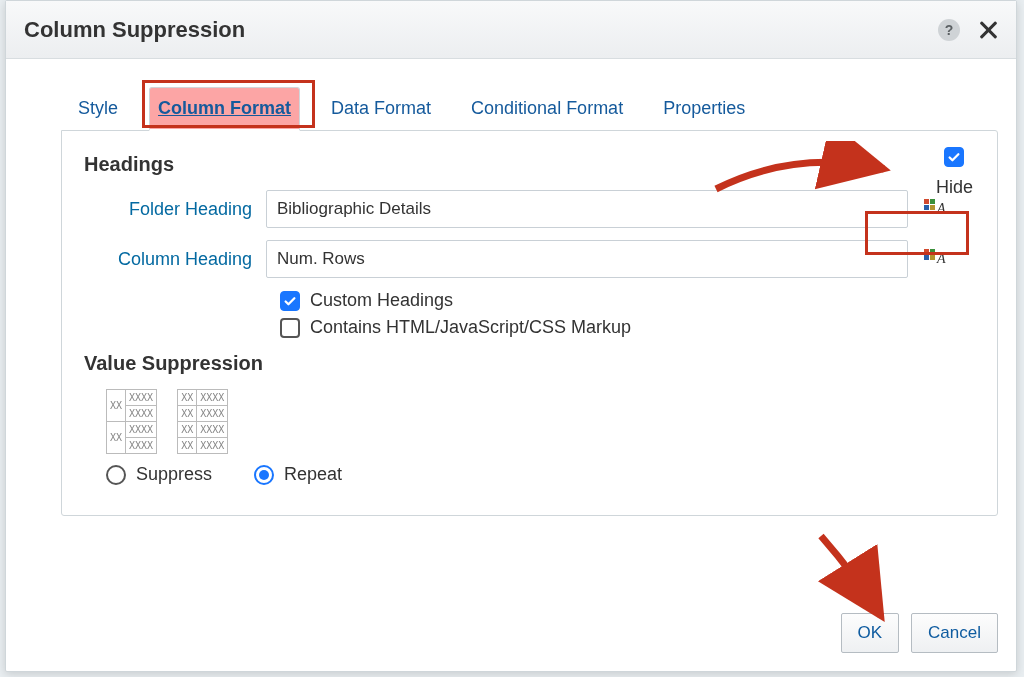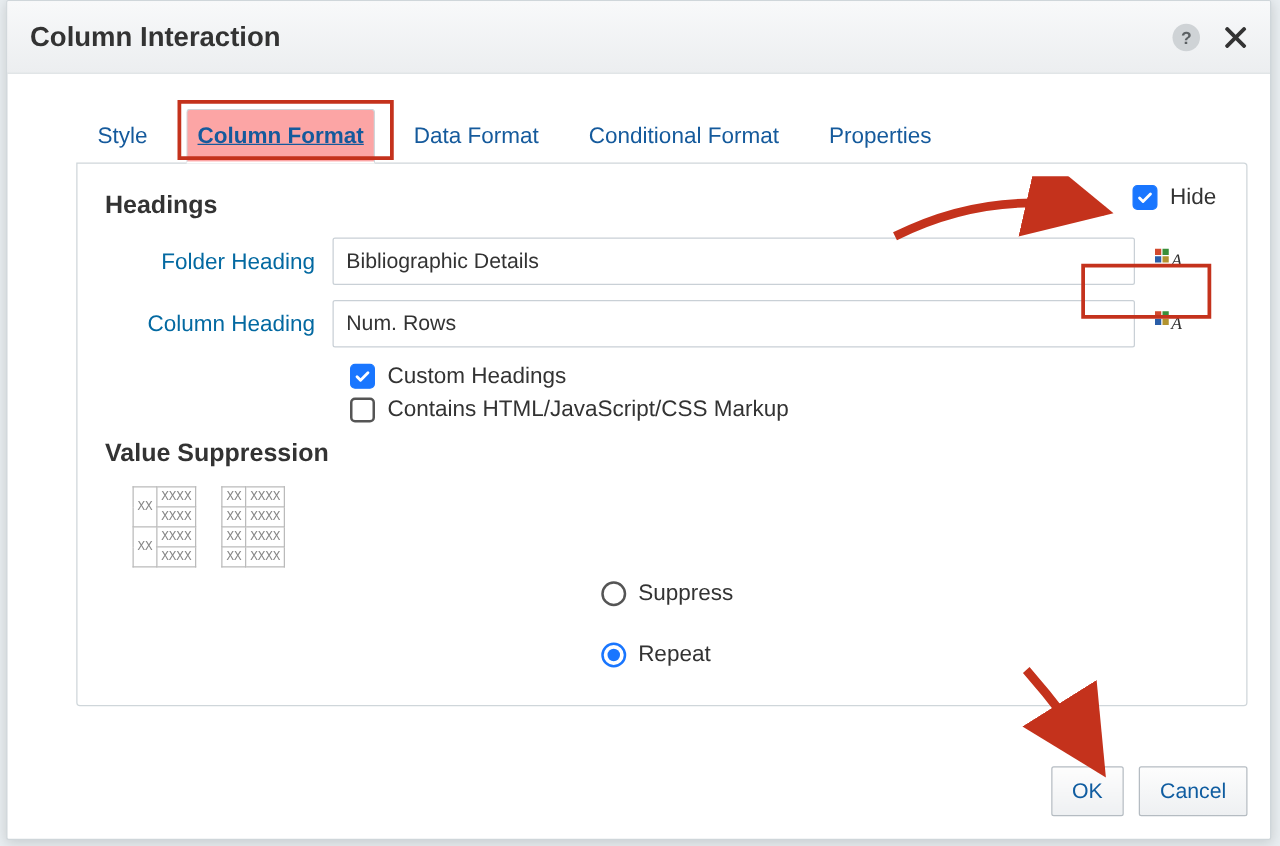--- a/index.html
+++ b/index.html
@@ -118,20 +118,21 @@
     font-weight: bold;
     color: #333;
     margin: 2px 0 14px 0;
   }
   .hide-group {
     position: absolute;
     right: 24px; top: 16px;
     display: flex;
     align-items: center;
     gap: 10px;
+    flex-direction: column;
   }
   .chk {
     width: 20px; height: 20px;
     border-radius: 4px;
     display: inline-flex;
     align-items: center;
     justify-content: center;
     cursor: pointer;
   }
   .chk.checked {
@@ -198,21 +199,20 @@
   }
   .supp-table { border-collapse: collapse; }
   .supp-merge { border: 1px solid #bbb; }
 
   .radio-row {
     display: flex;
     gap: 28px;
     align-items: center;
     margin-left: 22px;
     margin-top: 6px;
-    flex-direction: column;
   }
   .radio {
     width: 20px; height: 20px;
     border-radius: 50%;
     border: 2px solid #555;
     display: inline-flex;
     align-items: center; justify-content: center;
     cursor: pointer;
   }
   .radio.selected { border-color: #1976ff; }
@@ -241,21 +241,21 @@
     cursor: pointer;
   }
   .redarrow { position: absolute; z-index: 10; pointer-events: none;}
 </style>
 </head>
 <body>
 
 <div class="dialog">
 
   <div class="titlebar">
-    <h2>Column Interaction</h2>
+    <h2>Column Suppression</h2>
     <div class="right">
       <div class="help-icon">?</div>
       <div class="close-x"></div>
     </div>
   </div>
 
   <div class="body">
 
     <div class="tabs">
       <div class="tab">Style</div>

